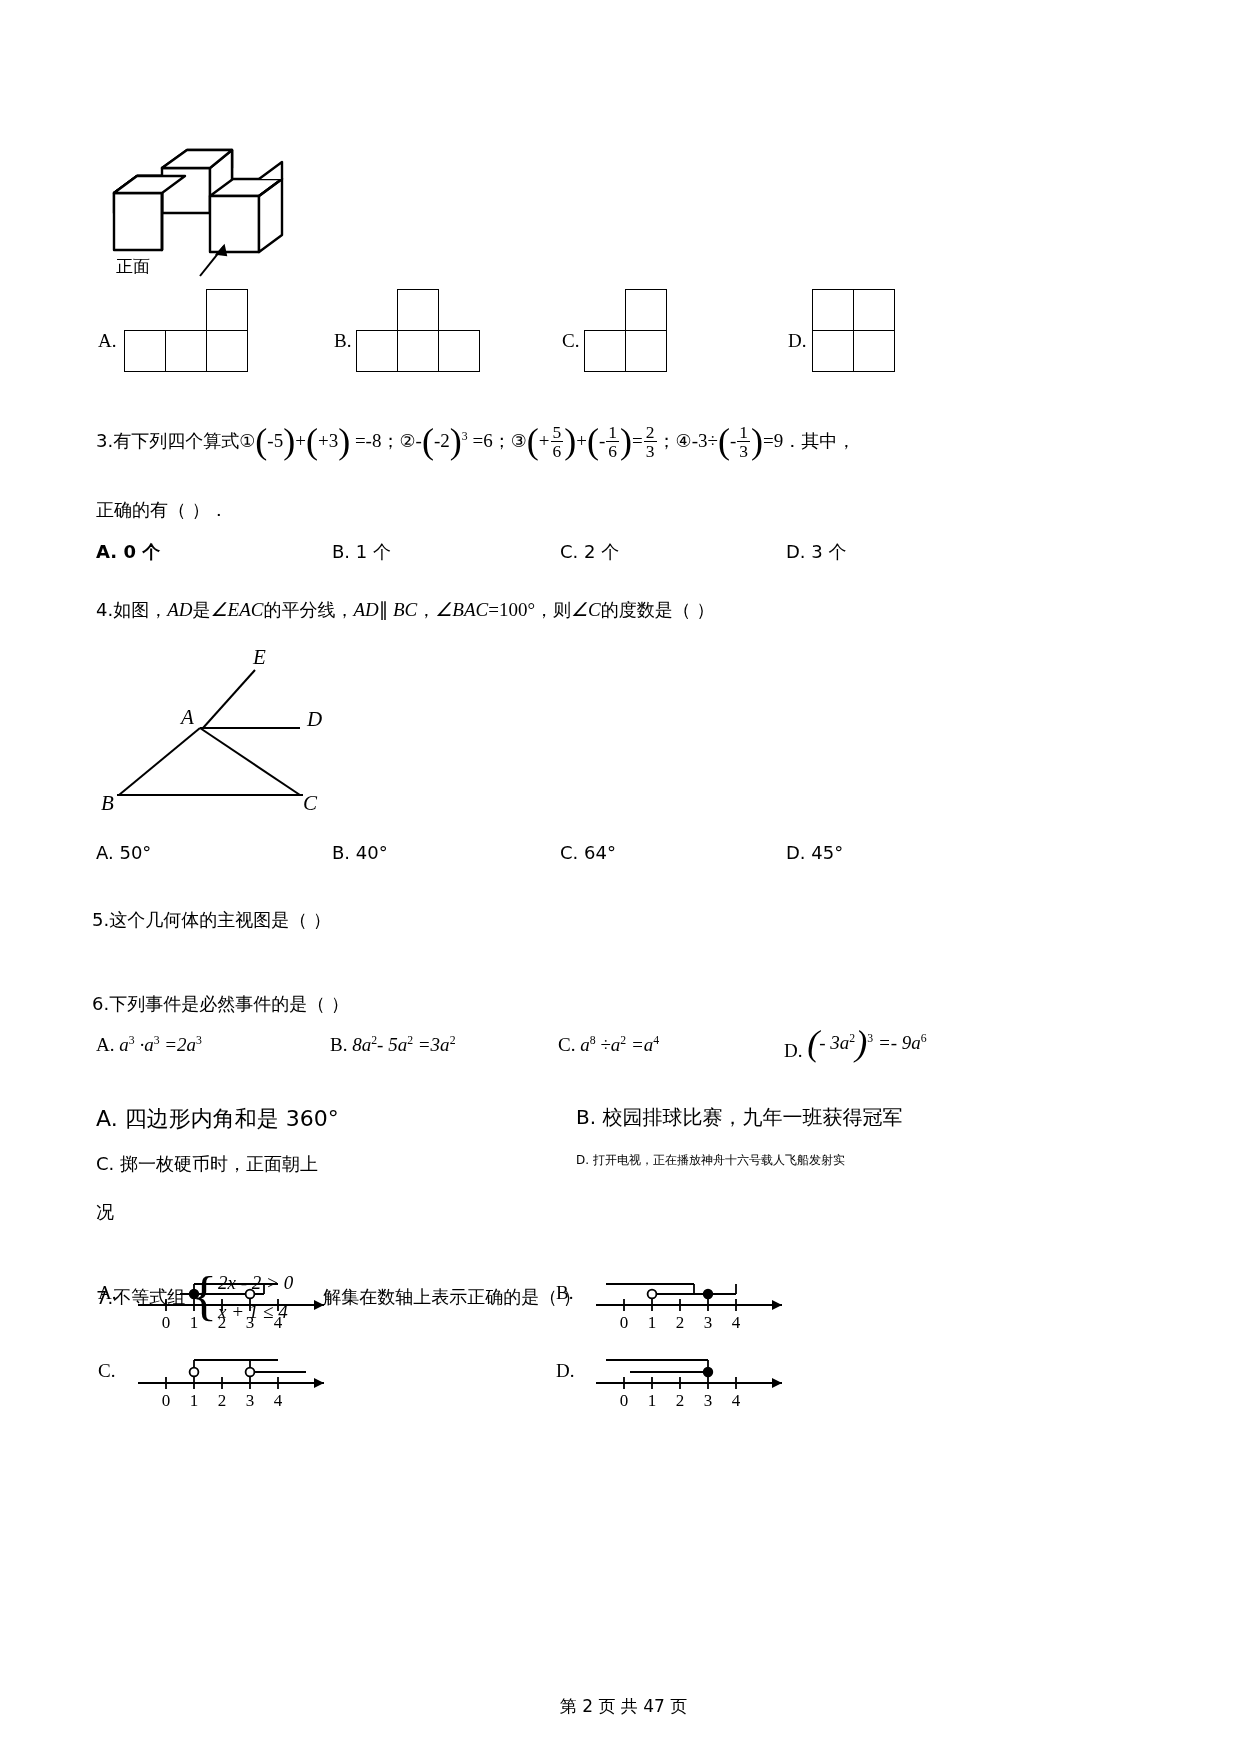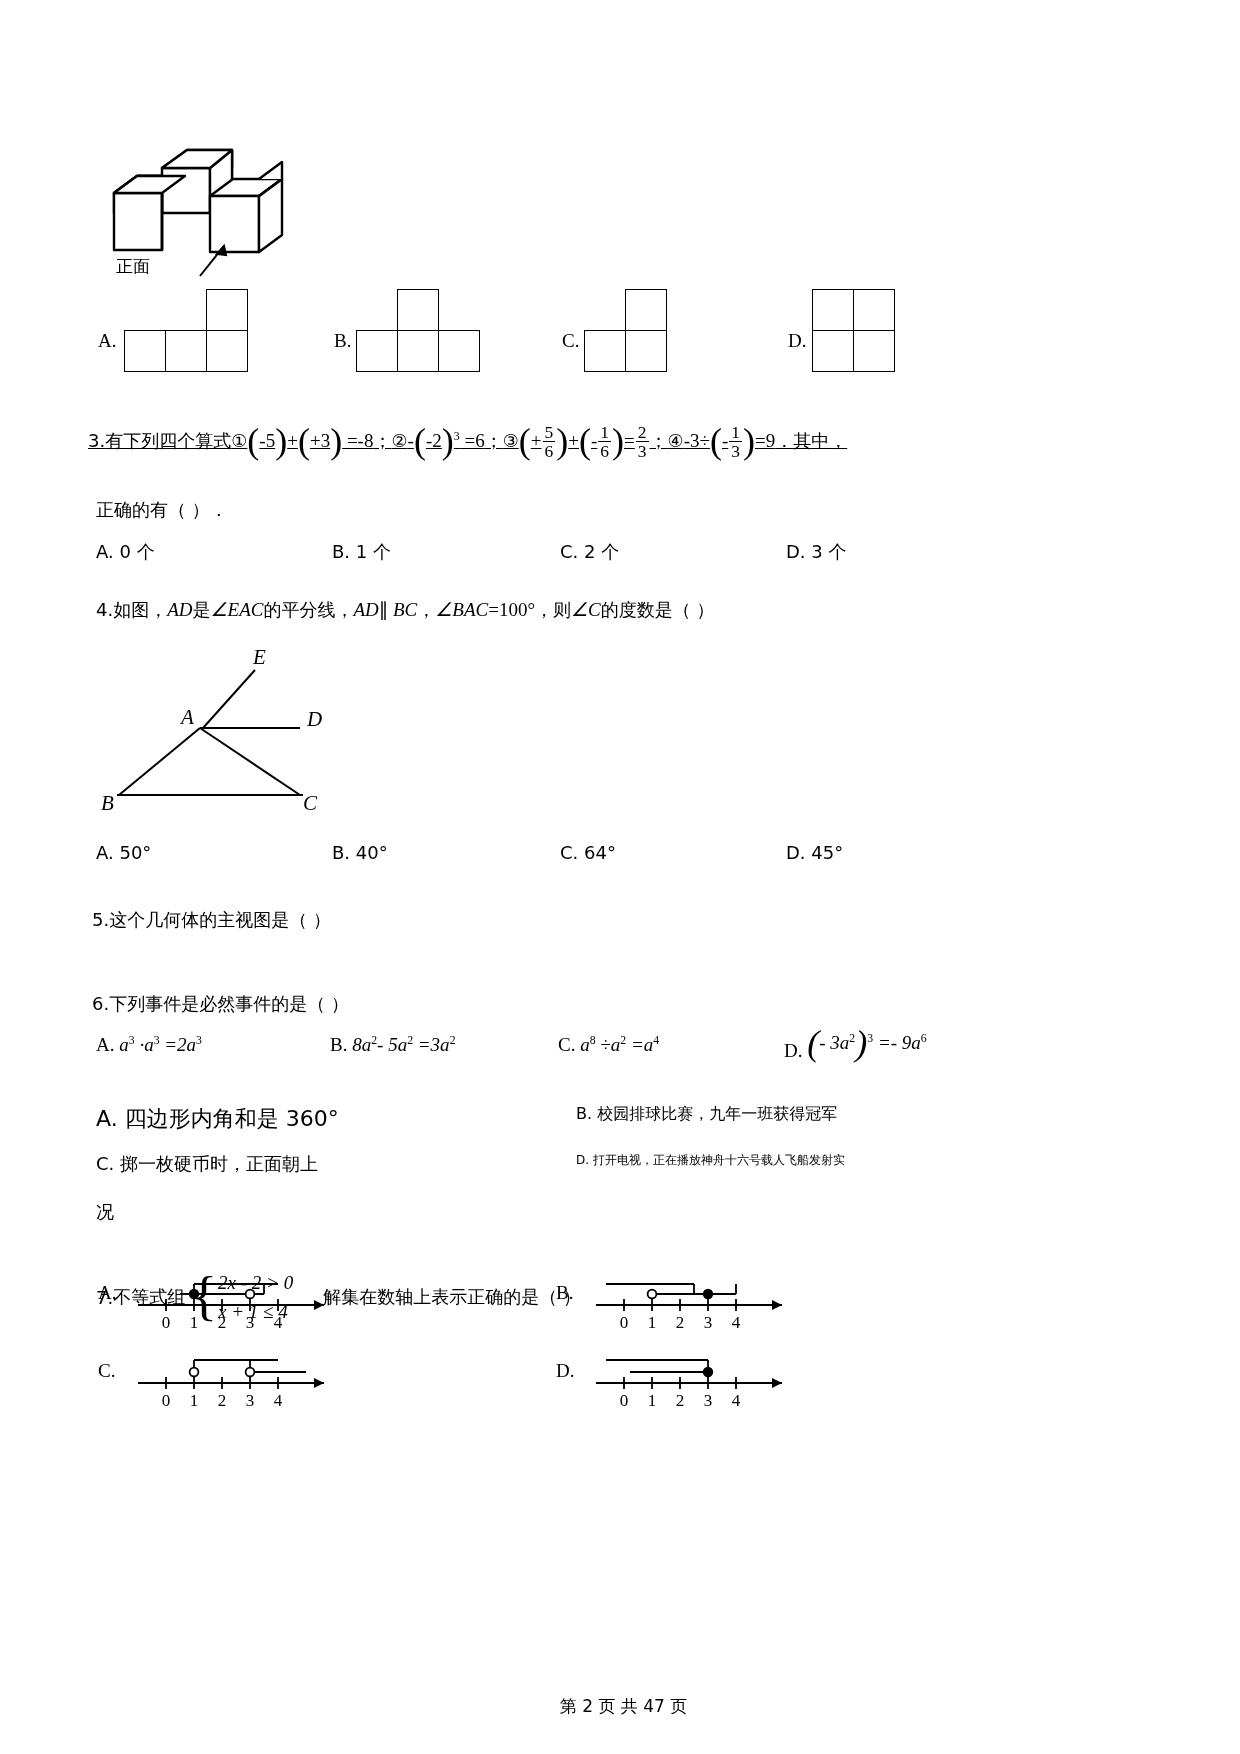--- a/index.html
+++ b/index.html
@@ -109,27 +109,27 @@
   </div>
 
   <div style="position:absolute; left:788px; top:330px; font-size:19px;" class="opt-label">D.</div>
   <div class="viewgrid" style="left:812px; top:288px;">
     <div class="cell" style="left:0px;   top:42px;"></div>
     <div class="cell" style="left:41px;  top:42px;"></div>
     <div class="cell" style="left:0px;   top:1px;"></div>
     <div class="cell" style="left:41px;  top:1px;"></div>
   </div>
 
-  <div style="position:absolute; left:88px; top:424px; width:1060px; font-size:19px;text-decoration:underline;">
+  <div style="position:absolute; left:96px; top:424px; width:1060px; font-size:19px;">
     <span class="cn">3.</span><span class="cn">有下列四个算式</span><span class="cn">①</span><span class="mathup"><span class="paren">(</span>-5<span class="paren">)</span>+<span class="paren">(</span>+3<span class="paren">)</span> =-8</span><span class="cn">；</span><span class="cn">②</span><span class="mathup">-<span class="paren">(</span>-2<span class="paren">)</span><sup>3</sup> =6</span><span class="cn">；</span><span class="cn">③</span><span class="mathup"><span class="paren">(</span>+<span class="frac"><span class="num">5</span><span class="den">6</span></span><span class="paren">)</span>+<span class="paren">(</span>-<span class="frac"><span class="num">1</span><span class="den">6</span></span><span class="paren">)</span>=<span class="frac"><span class="num">2</span><span class="den">3</span></span></span><span class="cn">；</span><span class="cn">④</span><span class="mathup">-3÷<span class="paren">(</span>-<span class="frac"><span class="num">1</span><span class="den">3</span></span><span class="paren">)</span>=9</span><span class="cn">．其中，</span>
   </div>
 
   <div class="cn" style="position:absolute; left:96px; top:498px; font-size:18px;">正确的有（     ）．</div>
 
-  <div class="cn" style="position:absolute; left:96px;  top:540px;"><span>A.</span> <span>0 个</span></div>
+  <div class="cn" style="position:absolute; left:96px;  top:540px;font-weight:bold;"><span>A.</span> <span>0 个</span></div>
   <div class="cn" style="position:absolute; left:332px; top:540px;text-align:center;"><span>B.</span> <span>1 个</span></div>
   <div class="cn" style="position:absolute; left:560px; top:540px;"><span>C.</span> <span>2 个</span></div>
   <div class="cn" style="position:absolute; left:786px; top:540px;"><span>D.</span> <span>3 个</span></div>
 
   <div style="position:absolute; left:96px; top:598px; font-size:19px;">
     <span class="cn">4.</span><span class="cn">如图，</span><span class="mathit">AD</span><span class="cn">是</span><span class="mathit">∠EAC</span><span class="cn">的平分线，</span><span class="mathit">AD</span><span class="mathup">∥</span>&nbsp;<span class="mathit">BC</span><span class="cn">，</span><span class="mathit">∠BAC</span><span class="mathup">=100°</span><span class="cn">，则</span><span class="mathit">∠C</span><span class="cn">的度数是（     ）</span>
   </div>
 
   <div style="position:absolute; left:95px; top:650px;">
     <svg width="340" height="170" viewBox="0 0 340 170">
@@ -175,21 +175,21 @@
     <span class="mathit">a<sup>8</sup> ÷a<sup>2</sup> =a<sup>4</sup></span>
   </div>
   <div style="position:absolute; left:784px; top:1040px; font-size:19px;">
     <span class="opt-label">D.</span>
     <span class="mathit" style="position:relative; top:-8px;"><span class="paren">(</span>-&nbsp;3a<sup>2</sup><span class="paren">)</span><sup>3</sup> =-&nbsp;9a<sup>6</sup></span>
   </div>
 
   <div class="cn" style="position:absolute; left:92px; top:992px; font-size:18px;"><span>6.</span><span>下列事件是必然事件的是（     ）</span></div>
 
   <div class="cn" style="position:absolute; left:96px;  top:1104px; font-size:22px;"><span>A.</span> <span>四边形内角和是 360°</span></div>
-  <div class="cn" style="position:absolute; left:576px; top:1104px; font-size:16px;"><span>B.</span> <span>校园排球比赛，九年一班获得冠军</span></div>
+  <div class="cn" style="position:absolute; left:576px; top:1104px; font-size:20px;"><span>B.</span> <span>校园排球比赛，九年一班获得冠军</span></div>
   <div class="cn" style="position:absolute; left:96px;  top:1152px; font-size:18px;"><span>C.</span> <span>掷一枚硬币时，正面朝上</span></div>
   <div class="cn" style="position:absolute; left:576px; top:1152px; font-size:12px;"><span>D.</span> <span>打开电视，正在播放神舟十六号载人飞船发射实</span></div>
   <div class="cn" style="position:absolute; left:96px; top:1200px; font-size:18px;">况</div>
 
   <div style="position:absolute; left:96px; top:1268px; font-size:19px; display:flex; align-items:center;">
     <span class="cn">7.</span>
       <span class="cn">不等式组</span>
     <span style="display:inline-flex; align-items:center; margin:0 6px;">
       <span style="font-size:54px; line-height:0.74; font-family:'Liberation Serif',serif;">{</span>
       <span style="display:inline-block; line-height:1.55; font-size:19px; margin-left:1px;">

